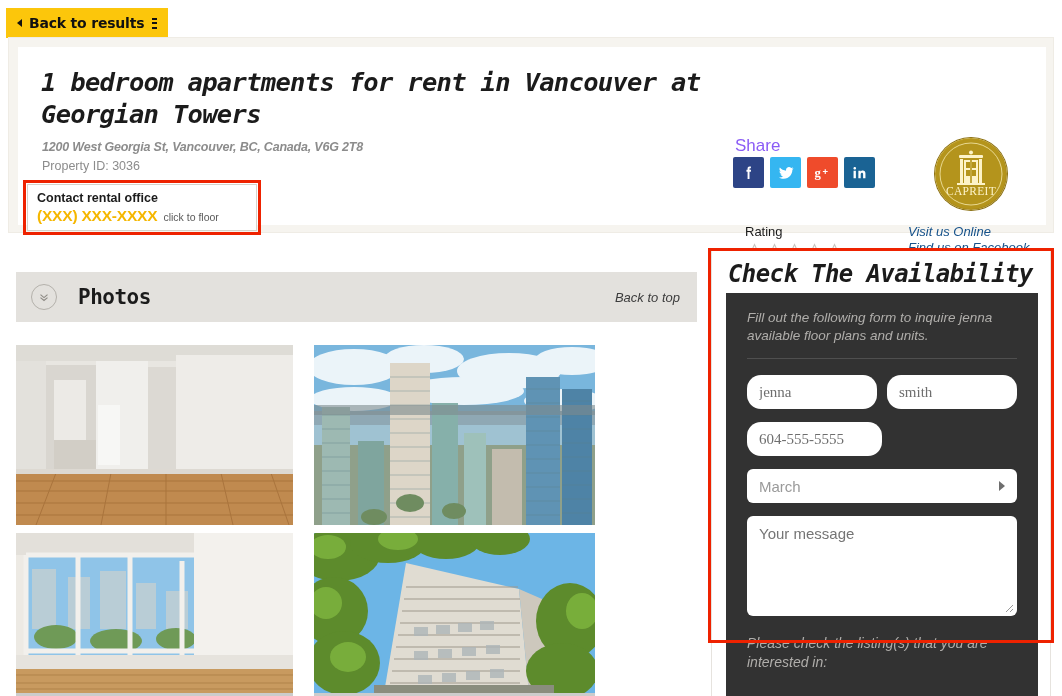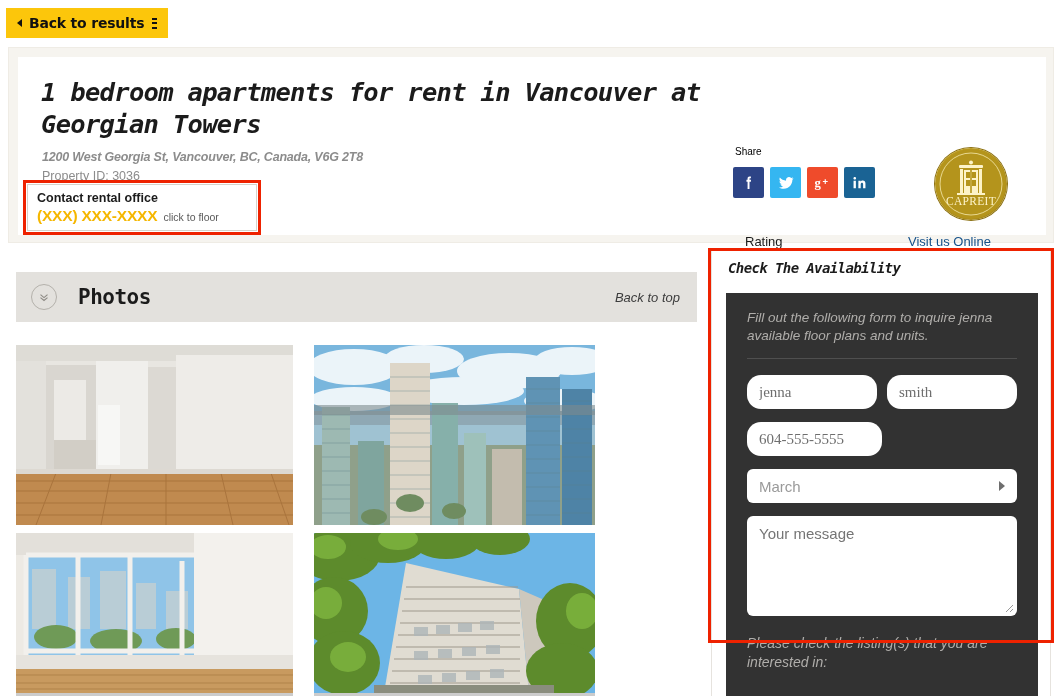--- a/index.html
+++ b/index.html
@@ -53,21 +53,21 @@
     flex-direction: column;
     justify-content: space-between;
     width: 15px; height: 11px;
     margin-left: 1px;
   }
   .back-btn .hamb i { display: block; height: 2px; background: #111; border-radius: 0; }
 
   
   .top-wrap {
     position: absolute;
-    left: 8px; top: 47px;
+    left: 8px; top: 37px;
     width: 1046px; height: 196px;
     background: #f6f4ef;
     border: 1px solid #efece5;
   }
   .top-card {
     position: absolute;
     left: 9px; top: 9px;
     width: 1028px; height: 178px;
     background: #ffffff;
   }
@@ -133,22 +133,22 @@
   }
   .contact-box .cshow {
     font-size: 10.5px;
     color: #5a5a5a;
   }
 
   
   .share-label {
     position: absolute;
     left: 717px; top: 89px;
-    font-size: 10px;
-    color: #000000;
+    font-size: 17px;
+    color: #8b5cf6;
   }
   .share-icons {
     position: absolute;
     left: 715px; top: 110px;
     display: flex;
     gap: 6px;
   }
   .sicon {
     width: 31px; height: 31px;
     border-radius: 2px;
@@ -195,20 +195,21 @@
     overflow: hidden;
   }
   .logo svg { display: block; }
 
   .visit-online, .find-fb {
     position: absolute;
     left: 890px;
     font-size: 13px;
     color: #15518a;
     cursor: pointer;
+    font-style: italic;
   }
   .visit-online { top: 177px; }
   .find-fb { top: 193px; }
 
   
   .photos-header {
     position: absolute;
     left: 16px; top: 272px;
     width: 681px; height: 50px;
     background: #e3e1dd;
@@ -266,21 +267,21 @@
     background: #ffffff;
     border-left: 1px solid #e6e3de;
     border-right: 1px solid #e6e3de;
   }
   .form-heading {
     position: absolute;
     left: 16px; top: 9px;
     font-family: "DejaVu Sans Mono", monospace;
     font-style: italic;
     font-weight: bold;
-    font-size: 14px;
+    font-size: 24px;
     color: #1b1b1b;
     letter-spacing: -0.6px;
   }
   .form-dark {
     position: absolute;
     left: 14px; top: 42px;
     width: 312px;
     min-height: 403px;
     background: #323232;
     padding: 16px 21px 14px 21px;

